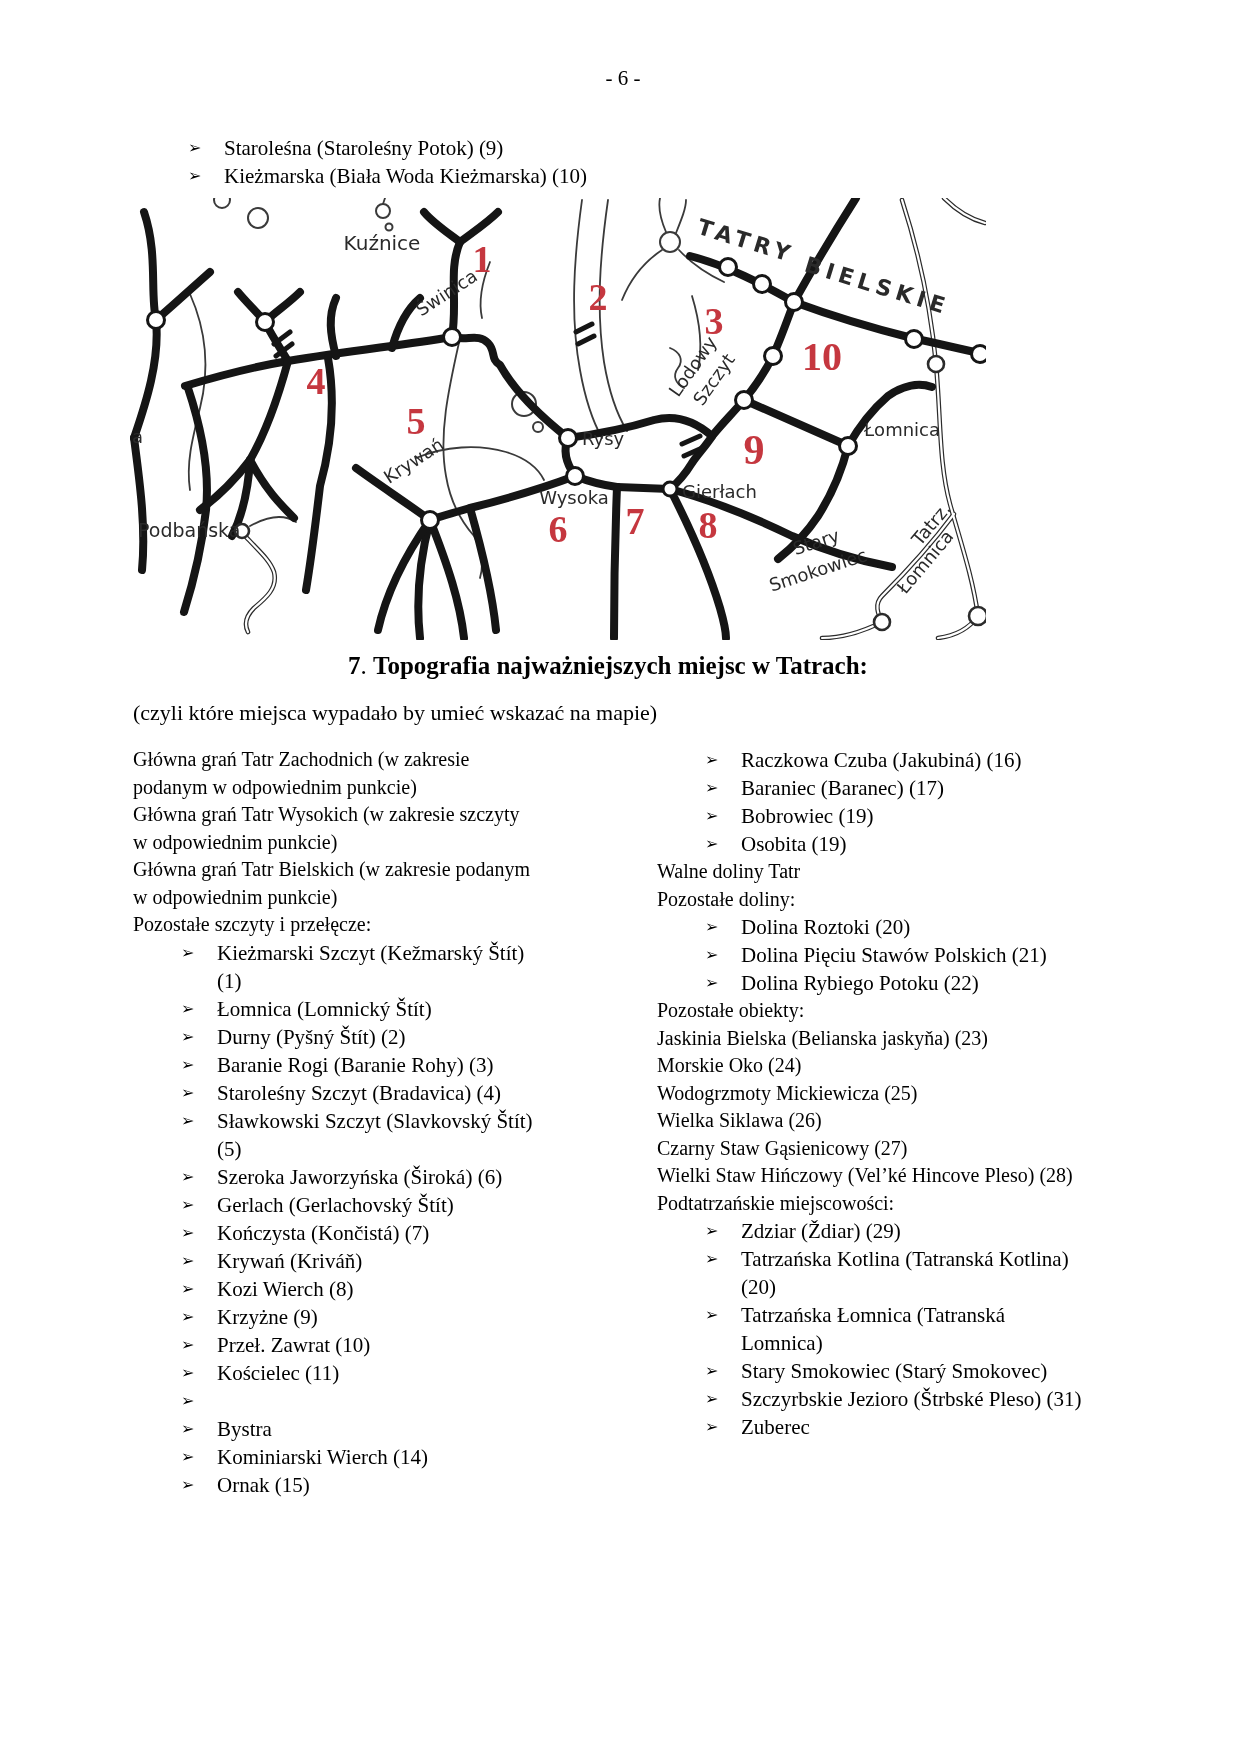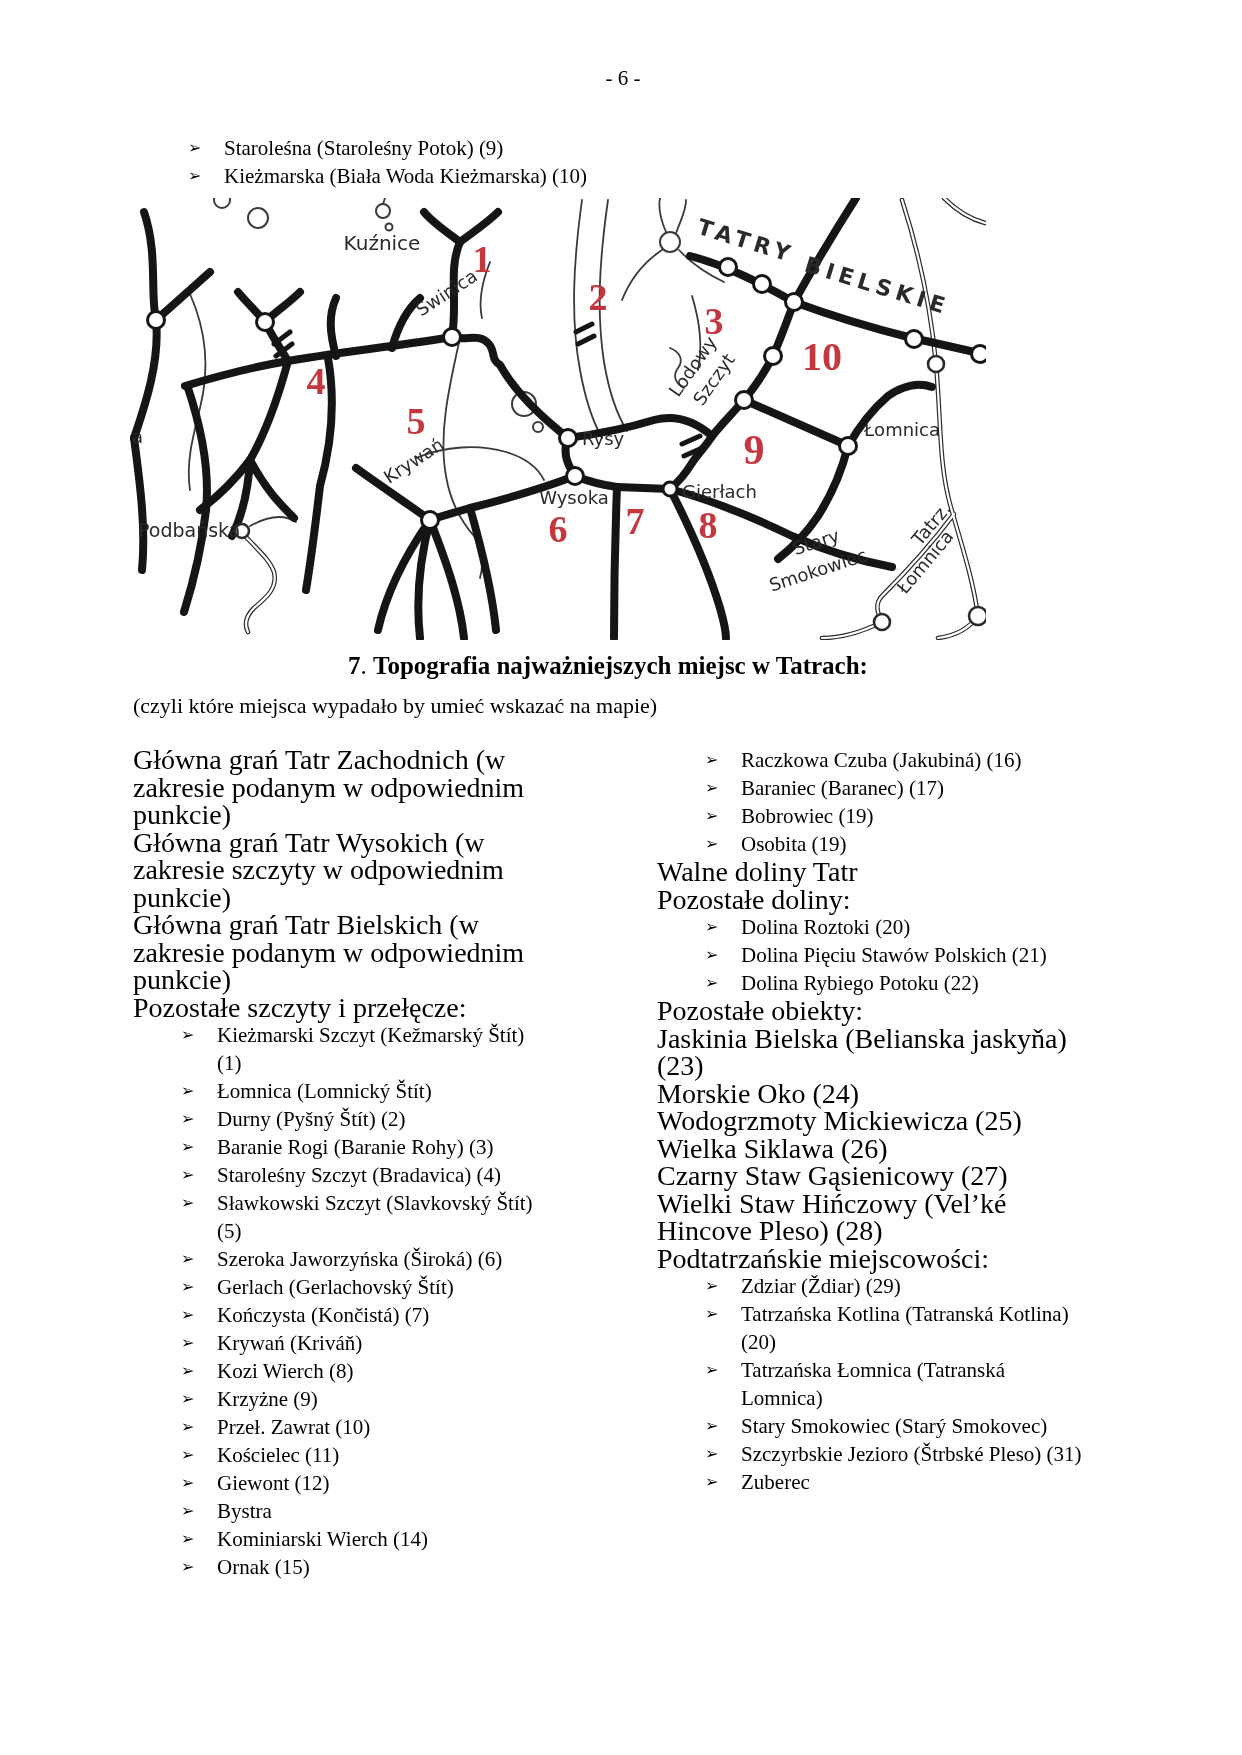--- a/index.html
+++ b/index.html
@@ -1,38 +1,38 @@
 <!DOCTYPE html>
 <html><head>
 <meta charset="utf-8">
 <style>
   html,body{margin:0;padding:0;background:#ffffff;}
   .page{position:relative;width:1242px;height:1755px;background:#fff;overflow:hidden;
         font-family:"Liberation Serif", serif;color:#000;}
   .page-number{position:absolute;top:66px;left:133px;width:980px;text-align:center;font-size:21px;}
   .intro-list{position:absolute;top:134px;left:140px;width:700px;}
   .list .li{display:flex;line-height:28px;font-size:21px;}
-  .list .lp{line-height:27.5px;font-size:28px;}
+  .list .lp{line-height:27.5px;font-size:20px;}
   .list .mark{flex:0 0 36px;margin-left:48px;font-family:"DejaVu Sans",sans-serif;font-size:16px;line-height:28px;}
   .list .txt{flex:1 1 auto;}
   .map-wrap{position:absolute;left:130px;top:198px;width:856px;height:442px;}
   .ridge path{fill:none;stroke:#151515;stroke-width:8;stroke-linecap:round;stroke-linejoin:round;}
   .thin path{fill:none;stroke:#3a3a3a;stroke-width:1.8;stroke-linecap:round;}
   .thin circle{fill:#fff;stroke:#3a3a3a;stroke-width:2;}
   .roadc path{fill:none;stroke:#2b2b2b;stroke-width:4.6;stroke-linecap:round;}
   .roadw path{fill:none;stroke:#ffffff;stroke-width:2.2;stroke-linecap:round;}
   .junc circle{fill:#ffffff;stroke:#151515;stroke-width:3;}
   .station circle{fill:#ffffff;stroke:#2b2b2b;stroke-width:2.6;}
   .tick path{fill:none;stroke:#151515;stroke-width:5;stroke-linecap:round;}
   .mlabels text{font-family:"DejaVu Sans",sans-serif;fill:#2a2a2a;}
   .mnums text{font-family:"Liberation Serif",serif;font-weight:bold;}
   .heading{position:absolute;left:133px;top:652px;width:950px;}
   .heading .h1{font-size:25px;text-align:center;}
   .heading .h1 b{font-weight:bold;}
-  .heading .sub{font-size:22px;margin-top:13px;}
+  .heading .sub{font-size:22px;margin-top:20px;}
   .col{position:absolute;top:746px;}
   .col-left{left:133px;width:400px;}
   .col-right{left:657px;width:425px;}
 </style>
 </head>
 <body>
 
 <div class="page">
 
   <div class="page-number">- 6 -</div>
@@ -263,21 +263,20 @@
       <div class="li">
         <span class="mark">➢</span>
         <span class="txt">Przeł. Zawrat (10)</span>
       </div>
       <div class="li">
         <span class="mark">➢</span>
         <span class="txt">Kościelec (11)</span>
       </div>
       <div class="li">
         <span class="mark">➢</span>
-        <span class="txt">Giewont (12)</span>
       </div>
       <div class="li">
         <span class="mark">➢</span>
         <span class="txt">Bystra</span>
       </div>
       <div class="li">
         <span class="mark">➢</span>
         <span class="txt">Kominiarski Wierch (14)</span>
       </div>
       <div class="li">

